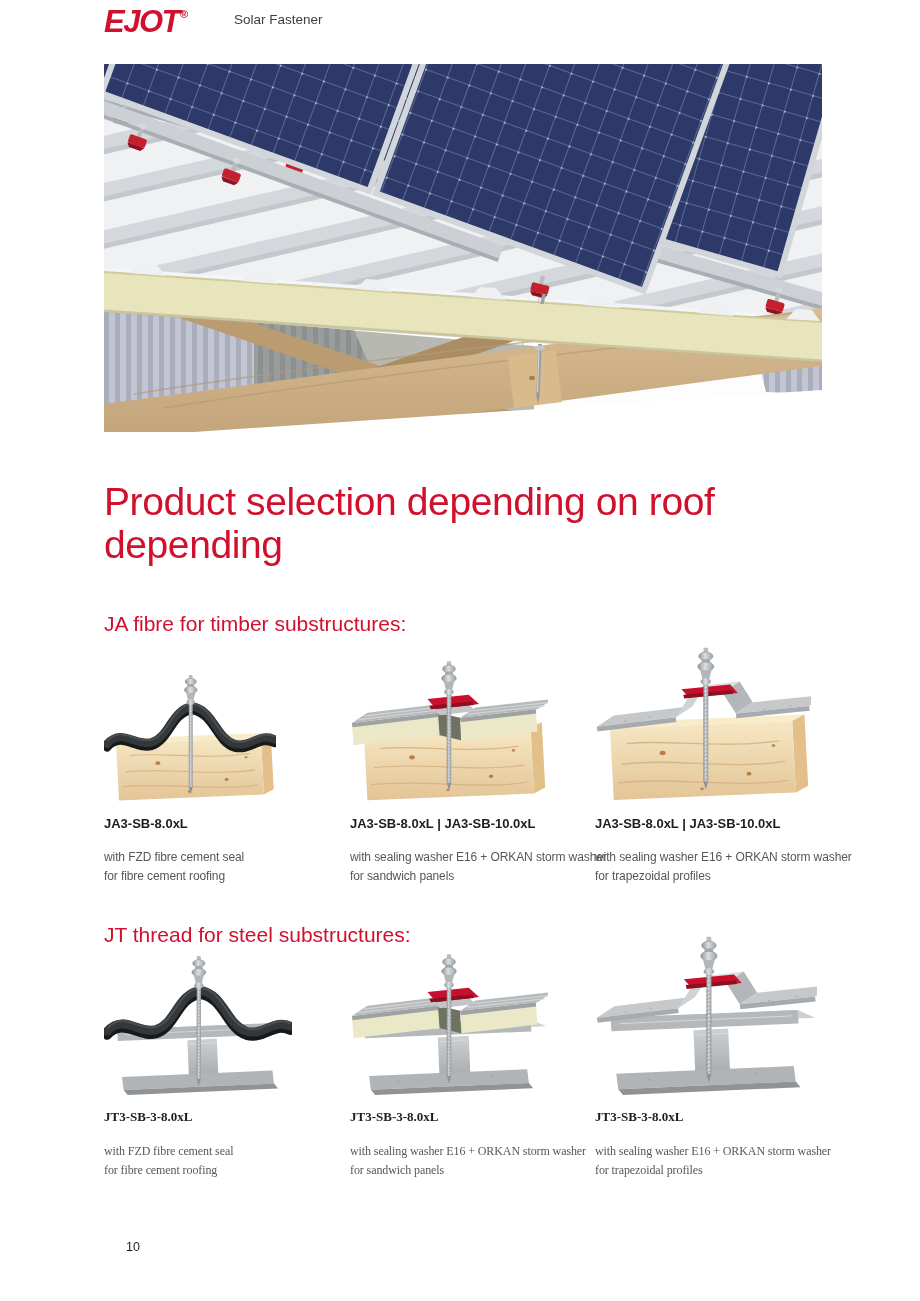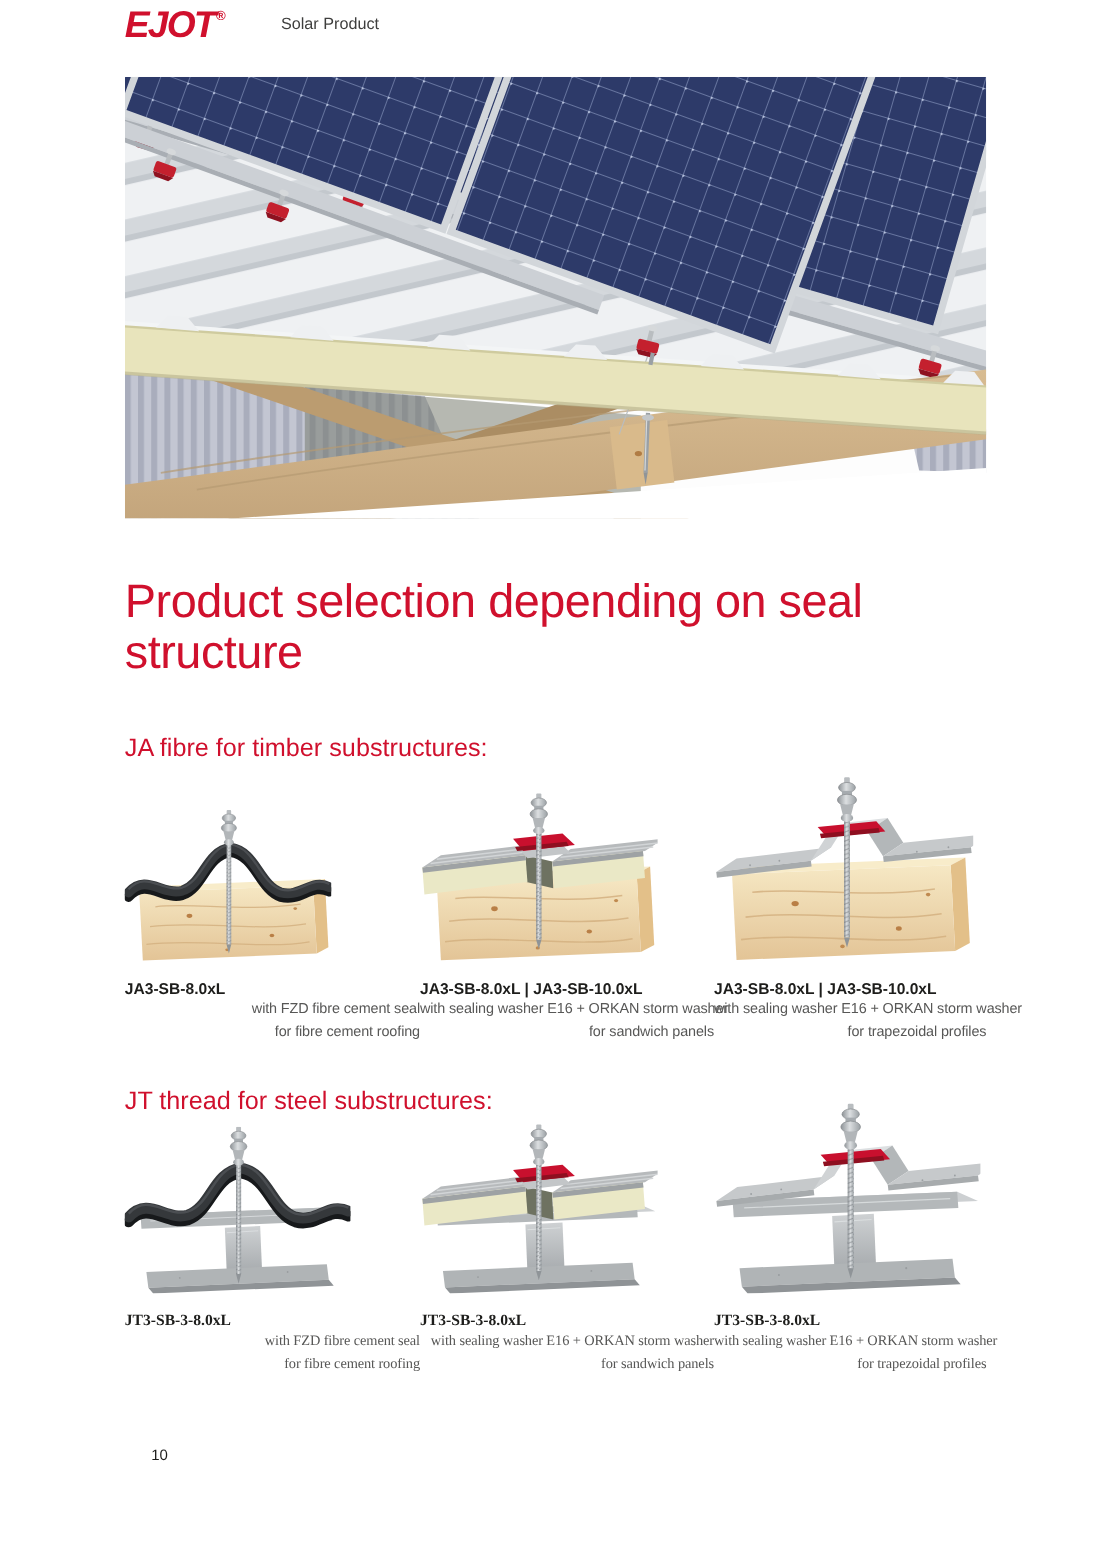--- a/index.html
+++ b/index.html
@@ -31,21 +31,21 @@
   h2.section-heading{
     font-size:21px;font-weight:400;color:var(--brand_red);
     margin-top:46px;letter-spacing:0;
   }
   h2.section-heading.jt{margin-top:37px;}
   .product-grid{display:grid;grid-template-columns:246px 245px 227px;margin-top:12px;}
   .product-grid.row2{margin-top:8px;font-family:Liberation Serif, serif;}
   .illus{height:154px;display:flex;align-items:flex-end;overflow:visible;}
   .row2 .illus{height:140px;}
   .product-name{margin-top:14px;font-size:13px;font-weight:bold;color:var(--text_dark);white-space:nowrap;}
-  .product-desc{margin-top:0;font-size:12px;line-height:19px;color:var(--text_gray);white-space:nowrap;letter-spacing:-0.1px;text-align:right;}
+  .product-desc{margin-top:17px;font-size:12px;line-height:19px;color:var(--text_gray);white-space:nowrap;letter-spacing:-0.1px;}
   footer{margin-top:60px;margin-left:22px;}
   .page-number{font-size:12.5px;color:var(--text_dark);}
   svg{display:block;}
   .defs-holder{position:absolute;width:0;height:0;overflow:hidden;}
 </style>
 </head>
 <body>
 
 <svg class="defs-holder" aria-hidden="true">
   <defs>
@@ -161,21 +161,21 @@
     </g>
   </defs>
 </svg>
 
 <div class="page">
 
   <header>
     <div class="logo">
       <span class="logo-text">EJOT</span><span class="logo-reg">®</span>
     </div>
-    <div class="doc-subtitle">Solar Product</div>
+    <div class="doc-subtitle">Solar Fastener</div>
   </header>
 
   <figure class="hero">
     <svg viewBox="0 0 718 368" width="718" height="368">
       <clipPath id="clipRoof">
           <polygon points="0,0 718,0 718,258 0,208"></polygon>
         </clipPath>
       <rect width="718" height="368" fill="#fdfdfd"></rect>
       <polygon points="0,0 718,0 718,258 0,208" fill="url(#patRibs)"></polygon>
       <g clip-path="url(#clipRoof)">
@@ -223,21 +223,21 @@
       <use href="#sym-clamp" transform="translate(436,224) rotate(14)"></use>
       <line x1="440" y1="230" x2="438" y2="240" stroke="#9aa0a5" stroke-width="3.5"></line>
       <line x1="436" y1="280" x2="434" y2="330" stroke="#9aa0a5" stroke-width="3.5"></line>
       <line x1="435" y1="282" x2="433.5" y2="328" stroke="#d5d8da" stroke-width="1"></line>
       <ellipse cx="436" cy="284" rx="5" ry="2.6" fill="#c3c7ca"></ellipse>
       <polygon points="432.3,330 435.7,330 434,340" fill="#8f9498"></polygon>
       <polygon points="30,372 718,326 718,368 30,368" fill="#ffffff"></polygon>
     </svg>
   </figure>
 
-  <h1 class="page-title">Product selection depending on seal structure</h1>
+  <h1 class="page-title">Product selection depending on roof depending</h1>
 
   <section>
     <h2 class="section-heading">JA fibre for timber substructures:</h2>
     <div class="product-grid">
 
       <div class="product">
         <div class="illus">
           <svg viewBox="0 0 230 170" width="172" height="127">
             <use href="#sym-wood-beam" x="14" y="76"></use>
             <use href="#sym-fibre-sheet" x="2" y="30"></use>

